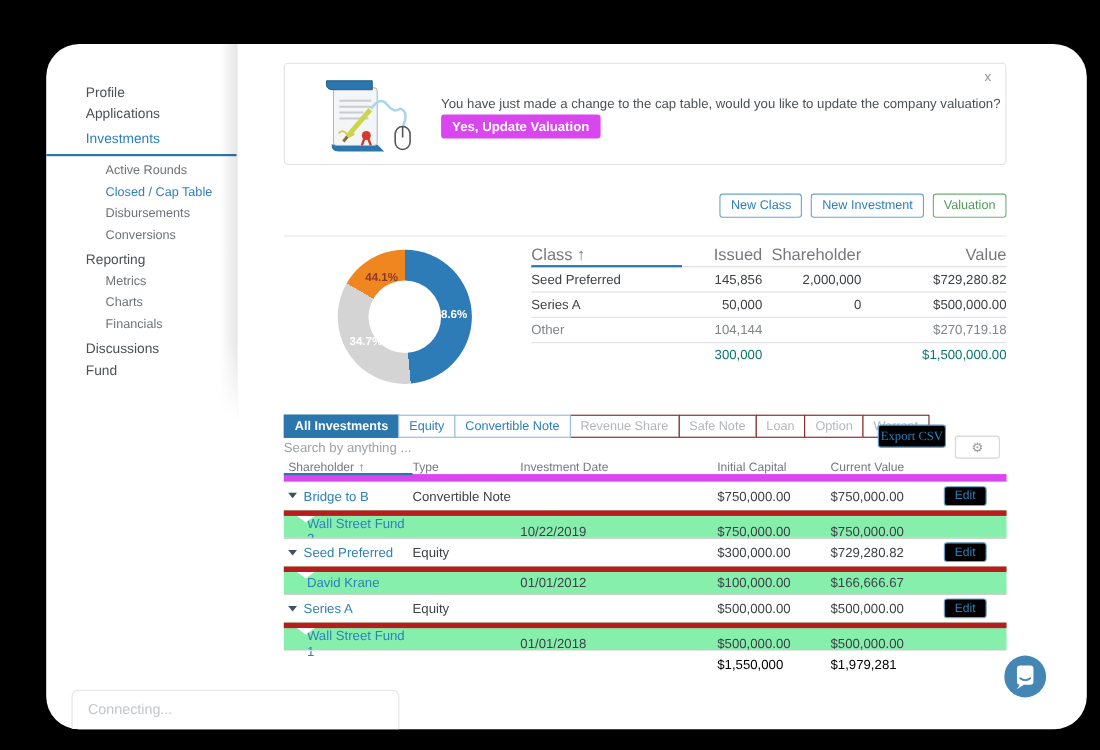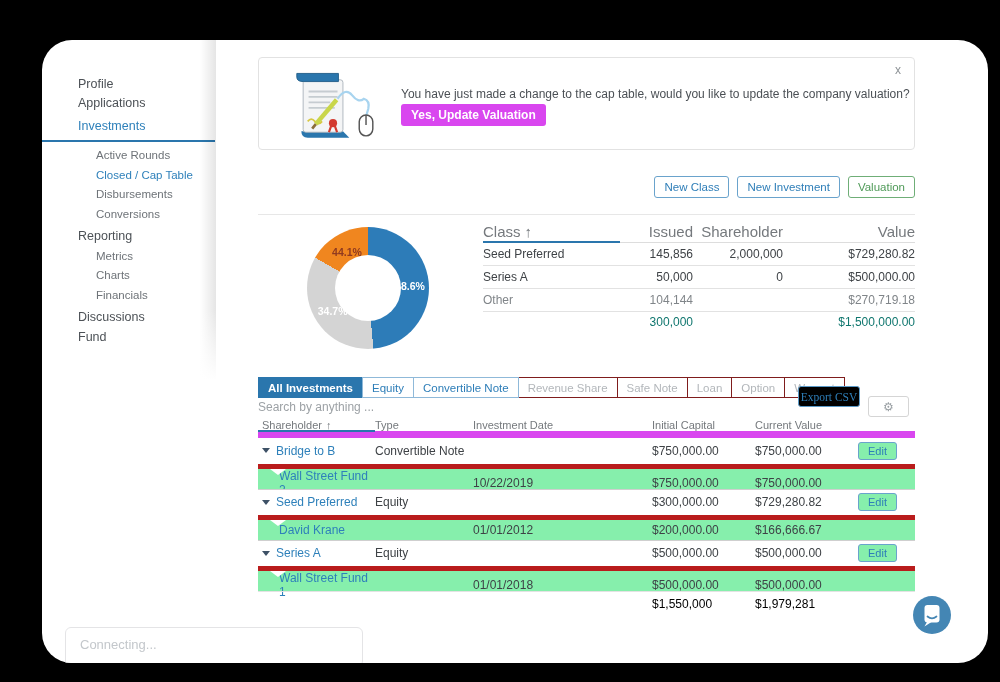--- a/index.html
+++ b/index.html
@@ -85,21 +85,21 @@
   .iv-row:nth-child(2) { border-top:none; }
   .iv-sub { background:#86efac; border-top:5px solid #b91c1c; }
   .iv-sub-first::before { content:''; position:absolute; top:0; left:12px; width:0; height:0;
             border-left:8px solid transparent; border-right:8px solid transparent; border-top:6px solid #fff; }
   .iv-total { border-top:1px solid #e3e3e3; color:#000000; }
   .iv-link { color:#2e80ba; cursor:pointer; }
   .iv-name { padding-left:4px; display:flex; align-items:center; }
   .iv-sub .iv-name { padding-left:21px; }
   .caret { width:0; height:0; border-left:4px solid transparent; border-right:4px solid transparent;
            border-top:5px solid #3d5166; margin-right:6px; display:inline-block; }
-  .edit-btn { font-size:11px; color:#2e7eb8; border:1px solid #6aa3cc; border-radius:3px; background:#86efac;
+  .edit-btn { font-size:11px; color:#2e7eb8; border:1px solid #6aa3cc; border-radius:3px; background:#000000;
               padding:2px 9px; cursor:pointer; font-family:"Liberation Sans", sans-serif; }
 
   
   .connecting-box { position:absolute; left:23px; top:587px; width:298px; height:40px;
             border:1px solid #e4e4e6; border-radius:6px; background:#fff; padding:9px 14px;
             font-size:13px; color:#c3c7cb; }
   .chat-bubble { position:absolute; left:870px; top:555px; width:40px; height:40px; cursor:pointer; z-index:5; }
 
   .sort-arrow { margin-left:4px; }
 </style>
@@ -252,21 +252,21 @@
         <div>$300,000.00</div>
         <div>$729,280.82</div>
         <div><button class="edit-btn">Edit</button></div>
       </div>
       <div class="iv-row iv-sub iv-sub-first">
         <div class="iv-name">
           <span class="iv-link">David Krane</span>
         </div>
         <div></div>
         <div>01/01/2012</div>
-        <div>$200,000.00</div>
+        <div>$100,000.00</div>
         <div>$166,666.67</div>
         <div></div>
       </div>
       <div class="iv-row iv-group">
         <div class="iv-name">
           <span class="caret"></span>
           <span class="iv-link">Series A</span>
         </div>
         <div>Equity</div>
         <div></div>

